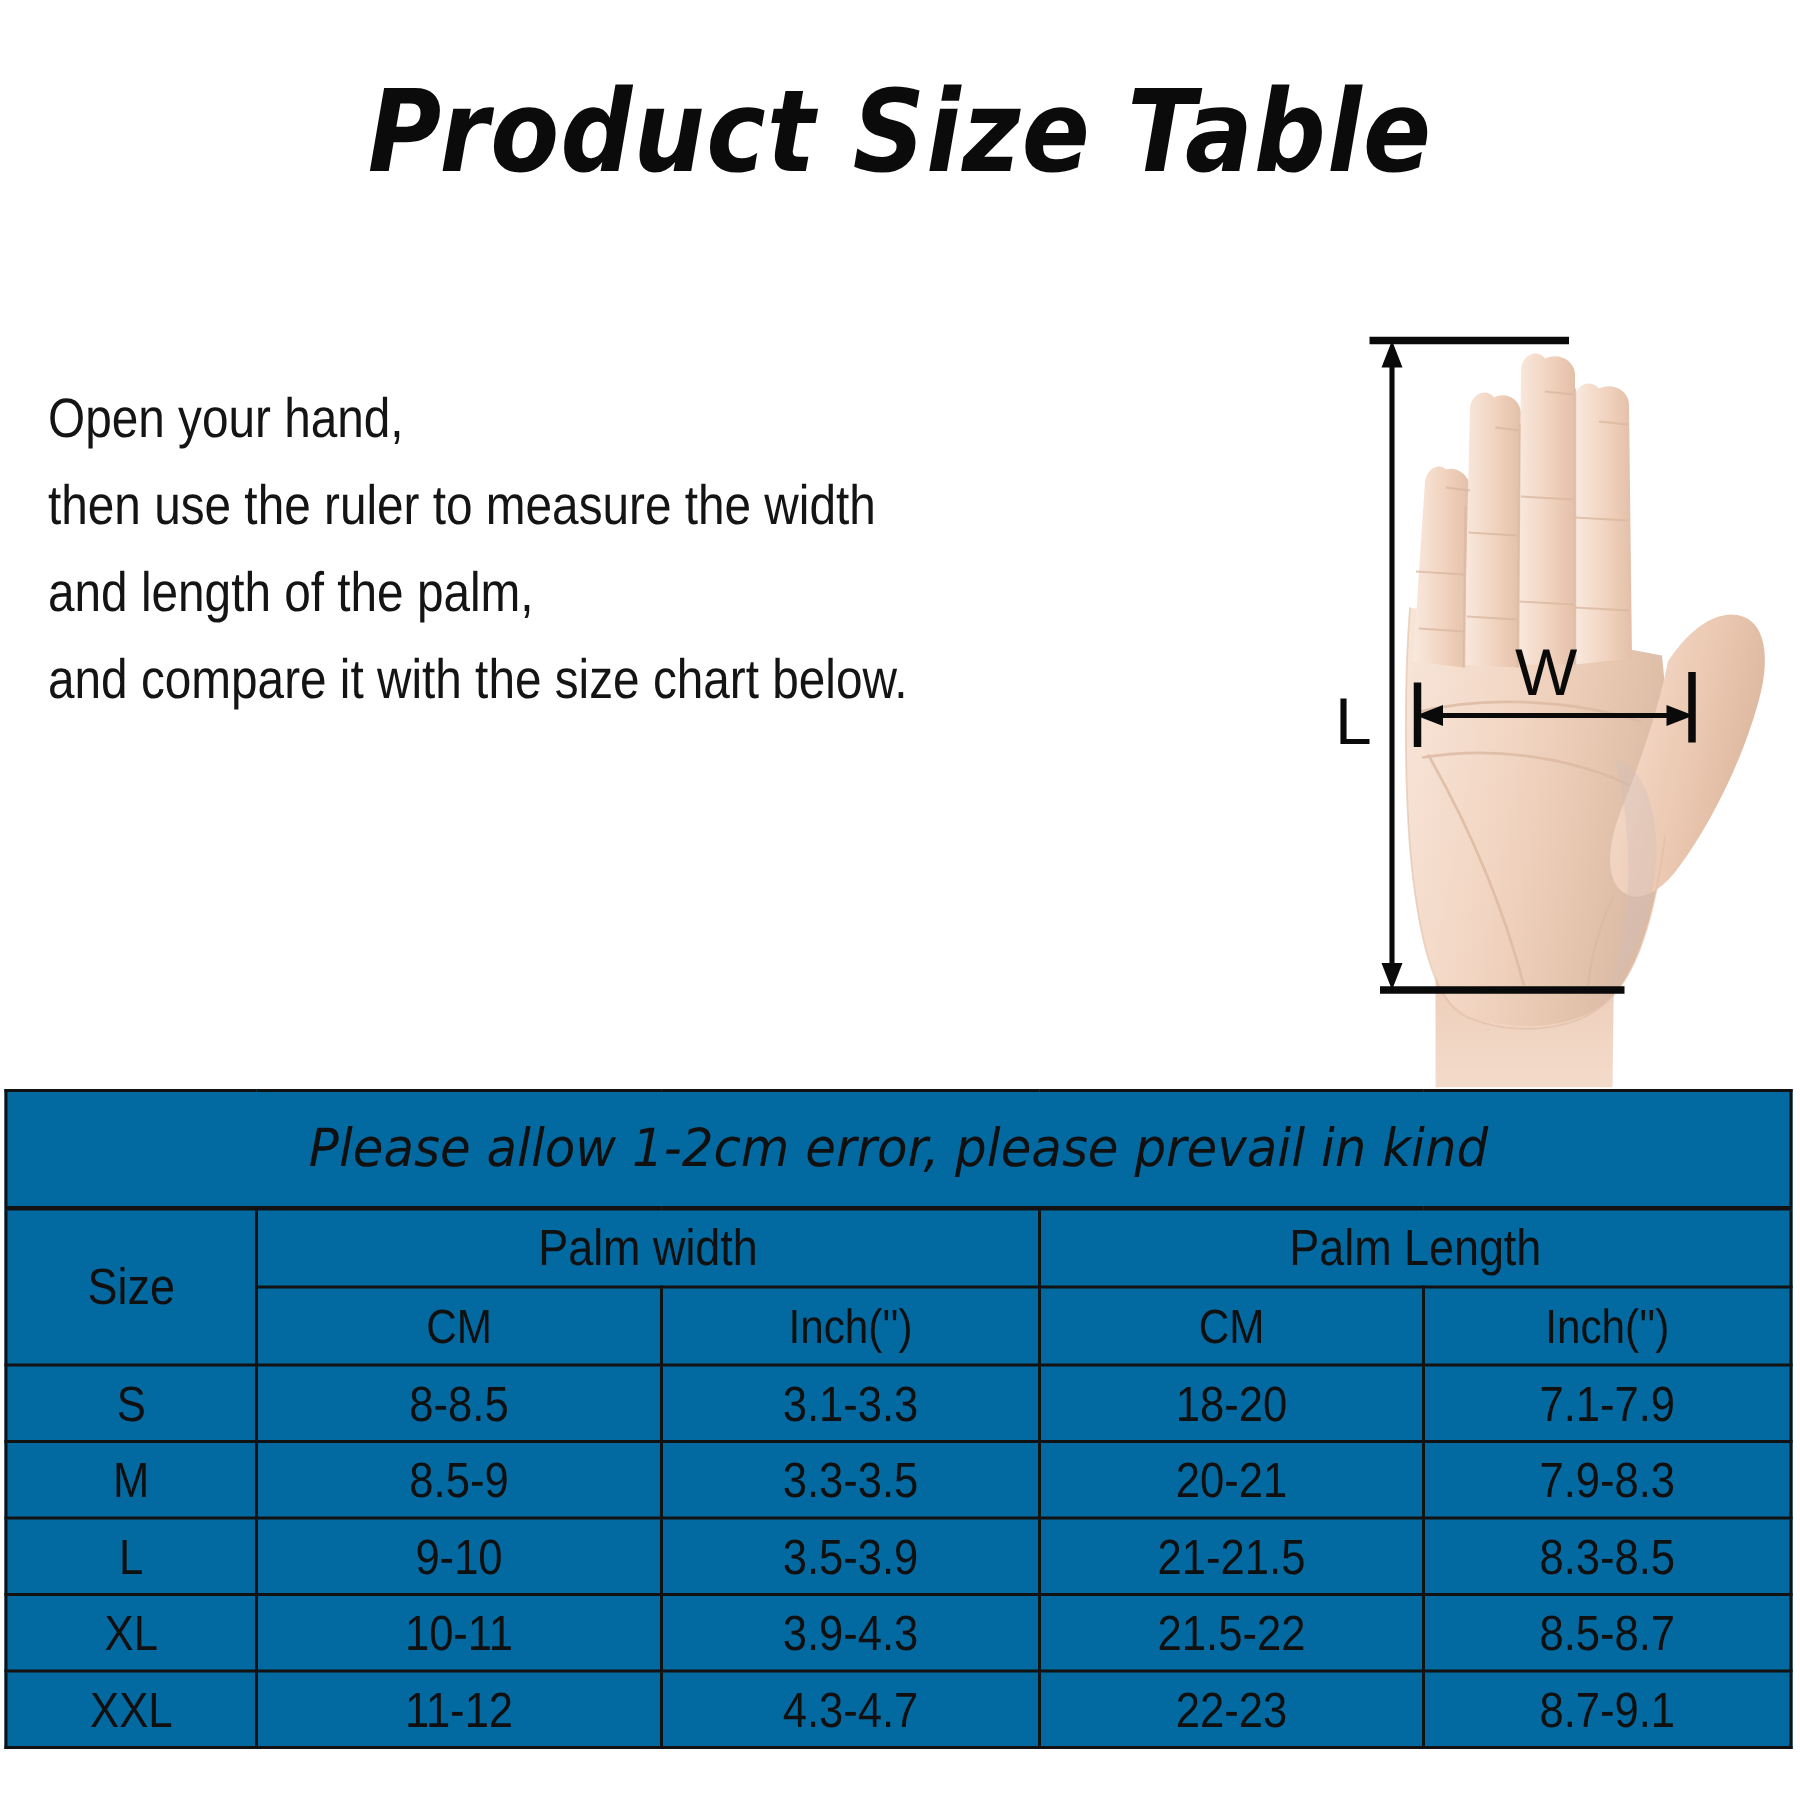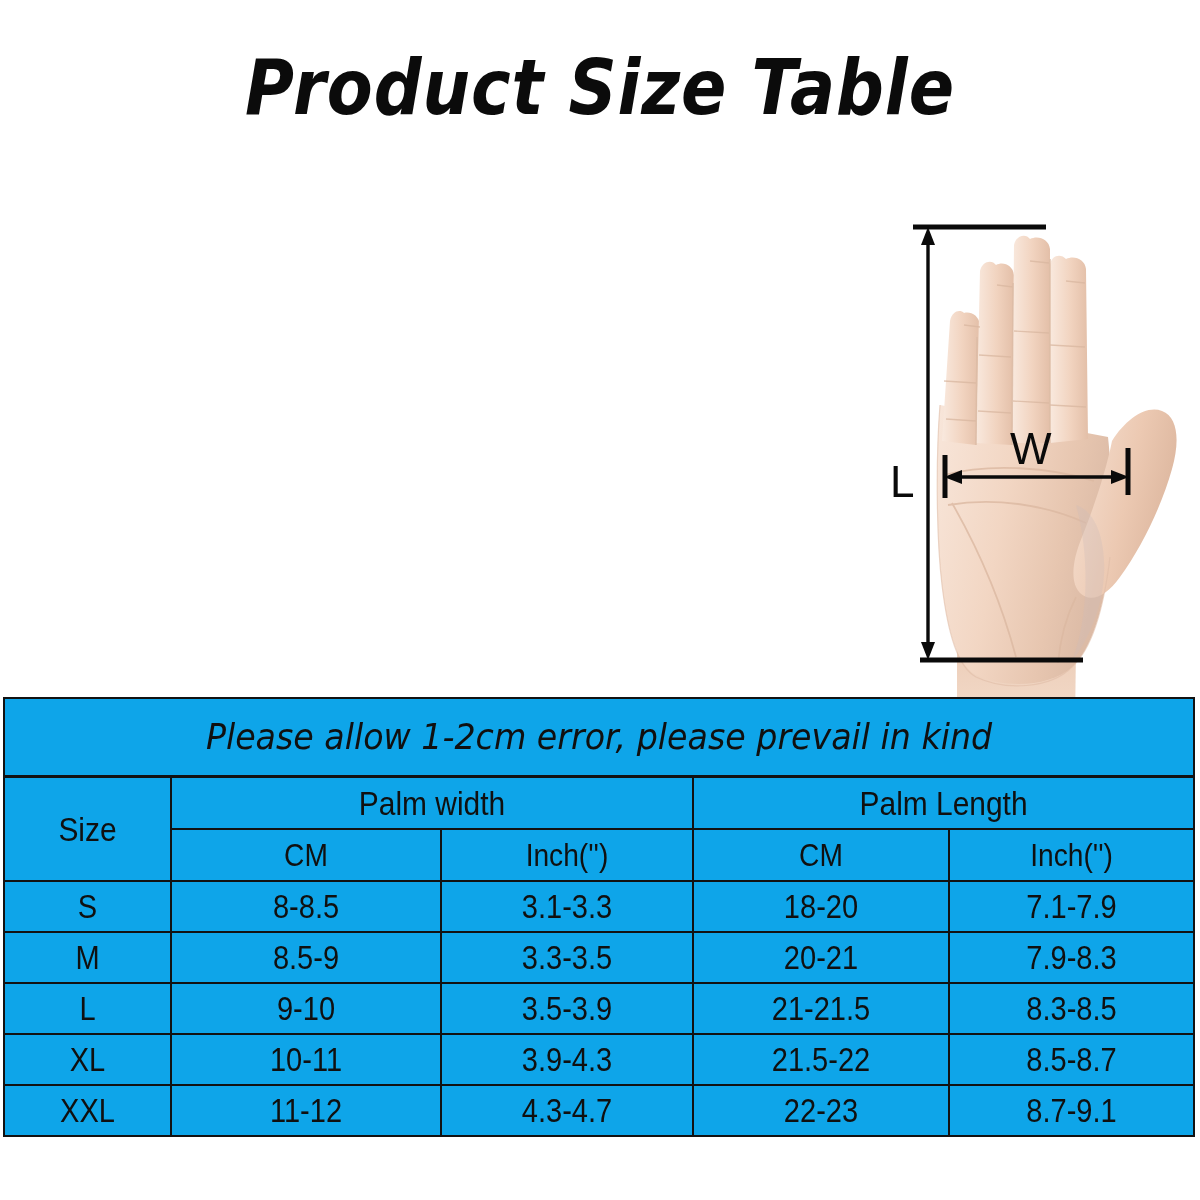--- a/index.html
+++ b/index.html
@@ -49,25 +49,25 @@
     position:absolute;
     font-family:"Liberation Sans",sans-serif;
     color:#0a0a0a;font-weight:400;
     line-height:1;
   }
   .meas-label.l-label{left:10px;top:255px;font-size:44px;}
   .meas-label.w-label{left:130px;top:222px;font-size:44px;}
 
   
   .size-table{
-    position:absolute;left:3px;top:697px;
+    position:absolute;left:3px;top:726px;
     width:1190px;
     border-collapse:collapse;
     table-layout:fixed;
-    background:#0ea5e9;
+    background:#0369a1;
   }
   .size-table td{
     border:2px solid #121212;
     text-align:center;
     vertical-align:middle;
     color:#101010;
     padding:0;
   }
   .cell-txt{
     display:block;
@@ -100,20 +100,26 @@
   .col-l-cm{width:256px;}
   .col-l-in{width:245px;}
 </style>
 </head>
 <body>
 
 <div id="page">
 
   <div class="title">Product Size Table</div>
 
+  <div class="instructions">
+    <div class="line">Open your hand,</div>
+    <div class="line">then use the ruler to measure the width</div>
+    <div class="line">and length of the palm,</div>
+    <div class="line">and compare it with the size chart below.</div>
+  </div>
 
   <div class="hand-figure">
     <svg class="hand-svg" viewBox="0 0 320 520">
       <defs>
         <linearGradient id="palmGrad" x1="0" y1="0" x2="1" y2="0.3">
           <stop offset="0%" stop-color="#f8e6da"></stop>
           <stop offset="45%" stop-color="#f2d6c3"></stop>
           <stop offset="78%" stop-color="#e7c6b0"></stop>
           <stop offset="100%" stop-color="#dcbba6"></stop>
         </linearGradient>

